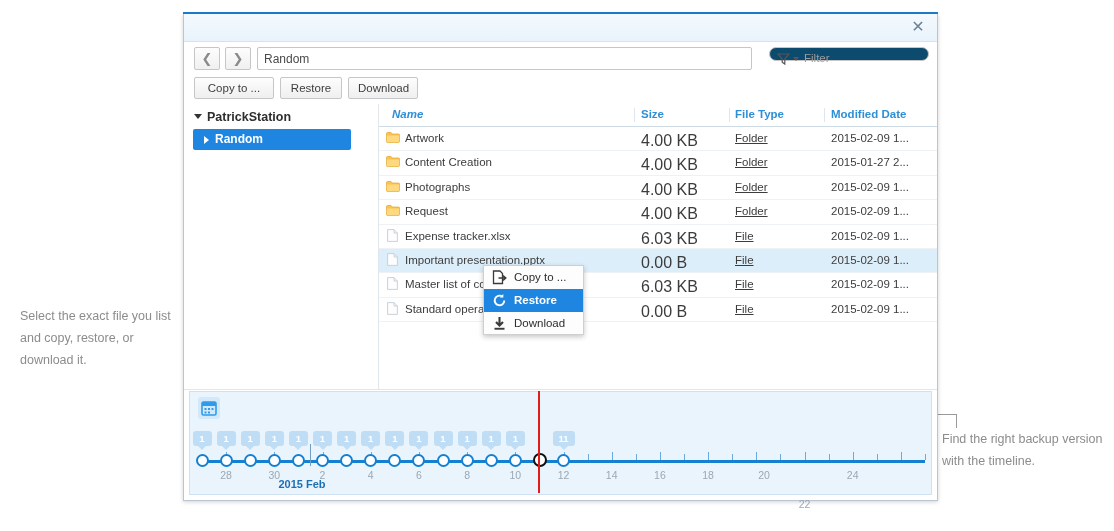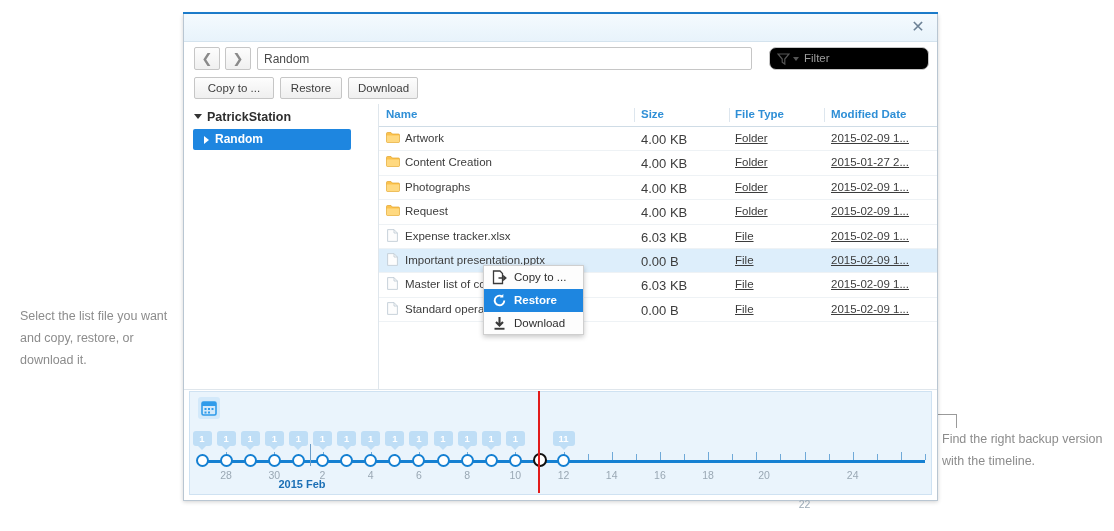--- a/index.html
+++ b/index.html
@@ -60,22 +60,22 @@
     font-family:"DejaVu Sans",sans-serif;
   }
   #nav-back{left:10px;}
   #nav-fwd{left:41px;}
   #path-input{
     position:absolute;left:73px;top:5px;width:495px;height:23px;
     background:#fff;border:1px solid #c6c6c6;border-radius:2px;
     box-sizing:border-box;padding:4px 6px;color:#4a4a4a;font-size:12px;
   }
   #filter-box{
-    position:absolute;left:585px;top:5px;width:160px;height:23px;
-    background:#000000;border:1px solid #c6c6c6;border-radius:7px;
+    position:absolute;left:585px;top:5px;width:160px;height:14px;
+    background:#0c4a6e;border:1px solid #c6c6c6;border-radius:7px;
     box-sizing:border-box;
   }
   #filter-funnel{position:absolute;left:7px;top:4px;}
   #filter-caret{position:absolute;left:23px;top:9px;width:0;height:0;
     border-left:3.5px solid transparent;border-right:3.5px solid transparent;border-top:4px solid #555;}
   #filter-text{position:absolute;left:34px;top:4px;color:#9d9d9d;font-size:11.5px;}
 
   
   #actionbar{position:relative;height:32px;padding:5px 10px 0 10px;box-sizing:border-box;}
   .actbtn{
@@ -105,23 +105,23 @@
 
   
   #list-pane{position:absolute;left:194px;top:0;right:0;height:285px;border-left:1px solid #dfe6ec;}
   #list-head{position:relative;height:22px;border-bottom:1px solid #cfdce6;background:#fff;}
   .hcell{position:absolute;top:4px;color:#2f8fd6;font-size:11.5px;font-weight:bold;cursor:pointer;}
   .hdiv{position:absolute;top:4px;width:1px;height:14px;background:#dde6ee;}
   #rows{position:relative;}
   .row{position:relative;height:23.4px;border-bottom:1px solid #eef2f5;cursor:pointer;}
   .row.sel{background:#ddeefb;}
   .cell-name{position:absolute;left:7px;top:5px;color:#3c3c3c;font-size:11.5px;}
-  .cell-size{position:absolute;left:262px;top:5px;color:#3c3c3c;font-size:13px;}
+  .cell-size{position:absolute;left:262px;top:5px;color:#3c3c3c;font-size:16px;}
   .cell-type{position:absolute;left:356px;top:5px;color:#3c3c3c;font-size:11.5px;text-decoration:underline;}
-  .cell-date{position:absolute;left:452px;top:5px;color:#3c3c3c;font-size:11.5px;text-decoration:underline;}
+  .cell-date{position:absolute;left:452px;top:5px;color:#3c3c3c;font-size:11.5px;}
   .ico-folder{position:absolute;left:7px;top:5px;width:14px;height:11px;}
   .ico-file{position:absolute;left:8px;top:4px;width:11px;height:13px;}
   .with-icon{left:26px !important;}
 
   
   #pager{position:relative;height:32px;border-top:1px solid #dfe6ec;}
   .pg{position:absolute;top:7px;color:#b9c3cb;font-size:13px;cursor:pointer;
       font-family:"DejaVu Sans",sans-serif;}
   #pg-cur{position:absolute;left:228px;top:4px;width:22px;height:19px;background:#1e86e0;
     color:#fff;font-size:11.5px;font-weight:bold;text-align:center;line-height:19px;cursor:pointer;}
@@ -178,21 +178,21 @@
 <body>
 
 <div class="leader" id="leader-left-h" style="left:185px;top:280px;width:313px;height:1px;"></div>
 <div class="leader-dot" style="left:494px;top:277px;"></div>
 <div class="leader" id="leader-left-v" style="left:185px;top:280px;width:1px;height:26px;"></div>
 
 <div class="leader" id="leader-right-h" style="left:646px;top:414px;width:311px;height:1px;"></div>
 <div class="leader-dot" style="left:642px;top:411px;"></div>
 <div class="leader" id="leader-right-v" style="left:956px;top:414px;width:1px;height:14px;"></div>
 
-<div class="annot" id="annot-left">Select the list file you want and copy, restore, or download it.</div>
+<div class="annot" id="annot-left">Select the exact file you list and copy, restore, or download it.</div>
 <div class="annot" id="annot-right">Find the right backup version with the timeline.</div>
 
 <div id="titlebar-accent"></div>
 <div id="window">
 
   <div id="titlebar">
     <div id="close-btn">✕</div>
   </div>
 
   <div id="navbar">
@@ -220,21 +220,21 @@
       <div id="tree-root">
         <span class="tri"></span><span>PatrickStation</span>
       </div>
       <div id="tree-item">
         <span class="tri"></span><span>Random</span>
       </div>
     </div>
 
     <div id="list-pane">
       <div id="list-head">
-          <div class="hcell" style="left: 7px;">Name</div>
+          <div class="hcell" style="left: 13px; font-style: italic;">Name</div>
           <div class="hcell" style="left: 262px;">Size</div>
           <div class="hcell" style="left: 356px;">File Type</div>
           <div class="hcell" style="left: 452px;">Modified Date</div>
           <div class="hdiv" style="left: 255px;"></div>
           <div class="hdiv" style="left: 350px;"></div>
           <div class="hdiv" style="left: 445px;"></div>
         </div>
       <div id="rows">
           <div class="row">
             <svg class="ico-folder" viewBox="0 0 14 11">

